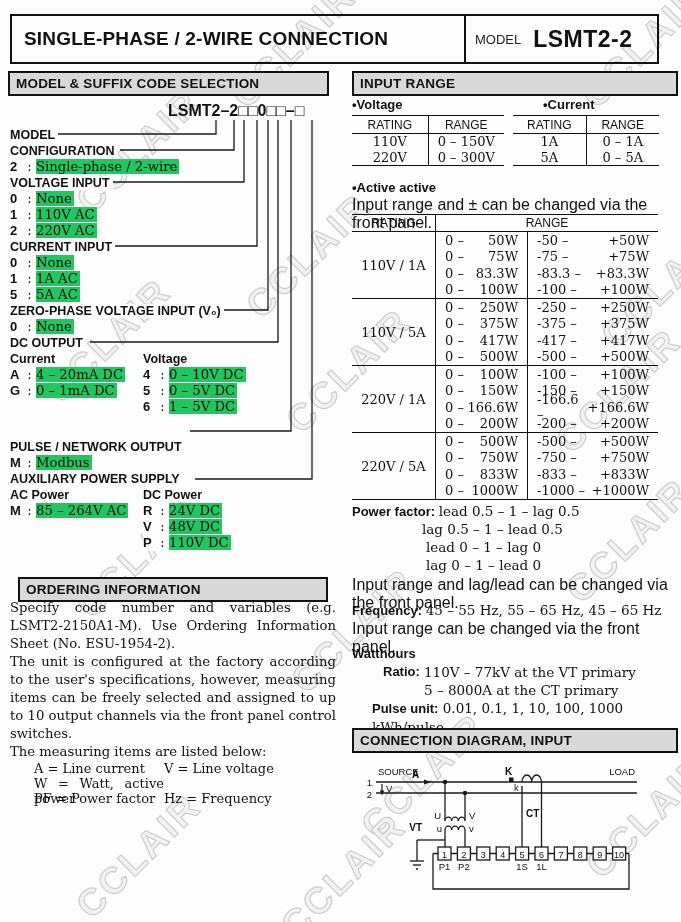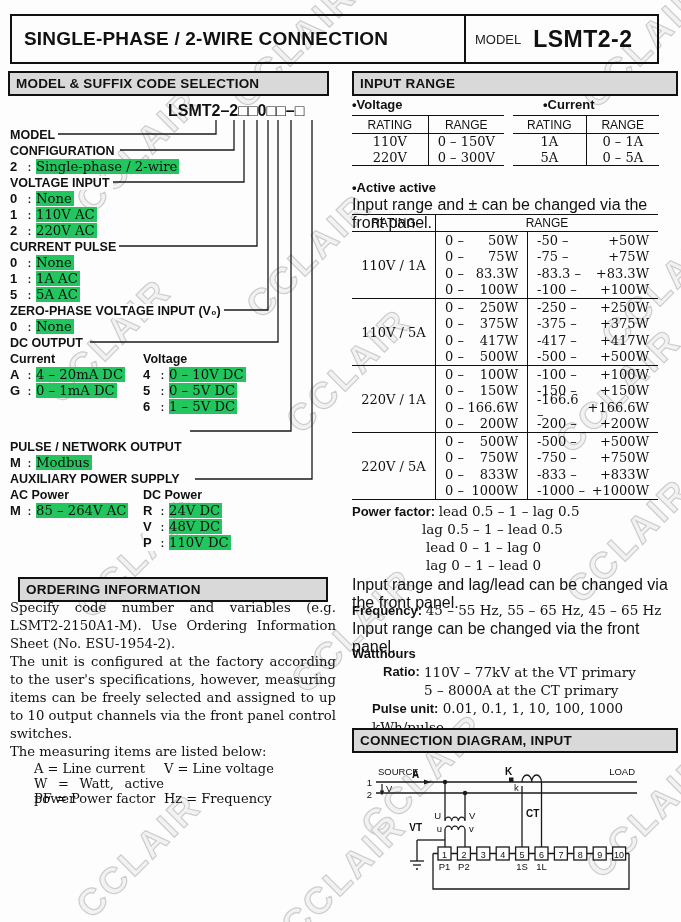--- a/index.html
+++ b/index.html
@@ -132,21 +132,21 @@
     <div class="abs" id="code-line">LSMT2–2□□0□□–□</div>
 
     <div class="abs" id="model-rows">
         <div class="mrow"><span class="mcol"><span class="mh">MODEL</span></span></div>
         <div class="mrow"><span class="mcol"><span class="mh">CONFIGURATION</span></span></div>
         <div class="mrow"><span class="mcol"><span class="mk">2</span><span class="mc">:</span><span class="mv">Single-phase / 2-wire</span></span></div>
         <div class="mrow"><span class="mcol"><span class="mh">VOLTAGE INPUT</span></span></div>
         <div class="mrow"><span class="mcol"><span class="mk">0</span><span class="mc">:</span><span class="mv">None</span></span></div>
         <div class="mrow"><span class="mcol"><span class="mk">1</span><span class="mc">:</span><span class="mv">110V AC</span></span></div>
         <div class="mrow"><span class="mcol"><span class="mk">2</span><span class="mc">:</span><span class="mv">220V AC</span></span></div>
-        <div class="mrow"><span class="mcol"><span class="mh">CURRENT PULSE</span></span></div>
+        <div class="mrow"><span class="mcol"><span class="mh">CURRENT INPUT</span></span></div>
         <div class="mrow"><span class="mcol"><span class="mk">0</span><span class="mc">:</span><span class="mv">None</span></span></div>
         <div class="mrow"><span class="mcol"><span class="mk">1</span><span class="mc">:</span><span class="mv">1A AC</span></span></div>
         <div class="mrow"><span class="mcol"><span class="mk">5</span><span class="mc">:</span><span class="mv">5A AC</span></span></div>
         <div class="mrow"><span class="mcol"><span class="mh">ZERO-PHASE VOLTAGE INPUT (V₀)</span></span></div>
         <div class="mrow"><span class="mcol"><span class="mk">0</span><span class="mc">:</span><span class="mv">None</span></span></div>
         <div class="mrow"><span class="mcol"><span class="mh">DC OUTPUT</span></span></div>
         <div class="mrow two"><span class="mcol"><span class="mh">Current</span></span><span class="mcol"><span class="mh">Voltage</span></span></div>
         <div class="mrow two"><span class="mcol"><span class="mk">A</span><span class="mc">:</span><span class="mv">4 – 20mA DC</span></span><span class="mcol"><span class="mk">4</span><span class="mc">:</span><span class="mv">0 – 10V DC</span></span></div>
         <div class="mrow two"><span class="mcol"><span class="mk">G</span><span class="mc">:</span><span class="mv">0 – 1mA DC</span></span><span class="mcol"><span class="mk">5</span><span class="mc">:</span><span class="mv">0 – 5V DC</span></span></div>
         <div class="mrow two"><span class="mcol"></span><span class="mcol"><span class="mk">6</span><span class="mc">:</span><span class="mv">1 – 5V DC</span></span></div>

